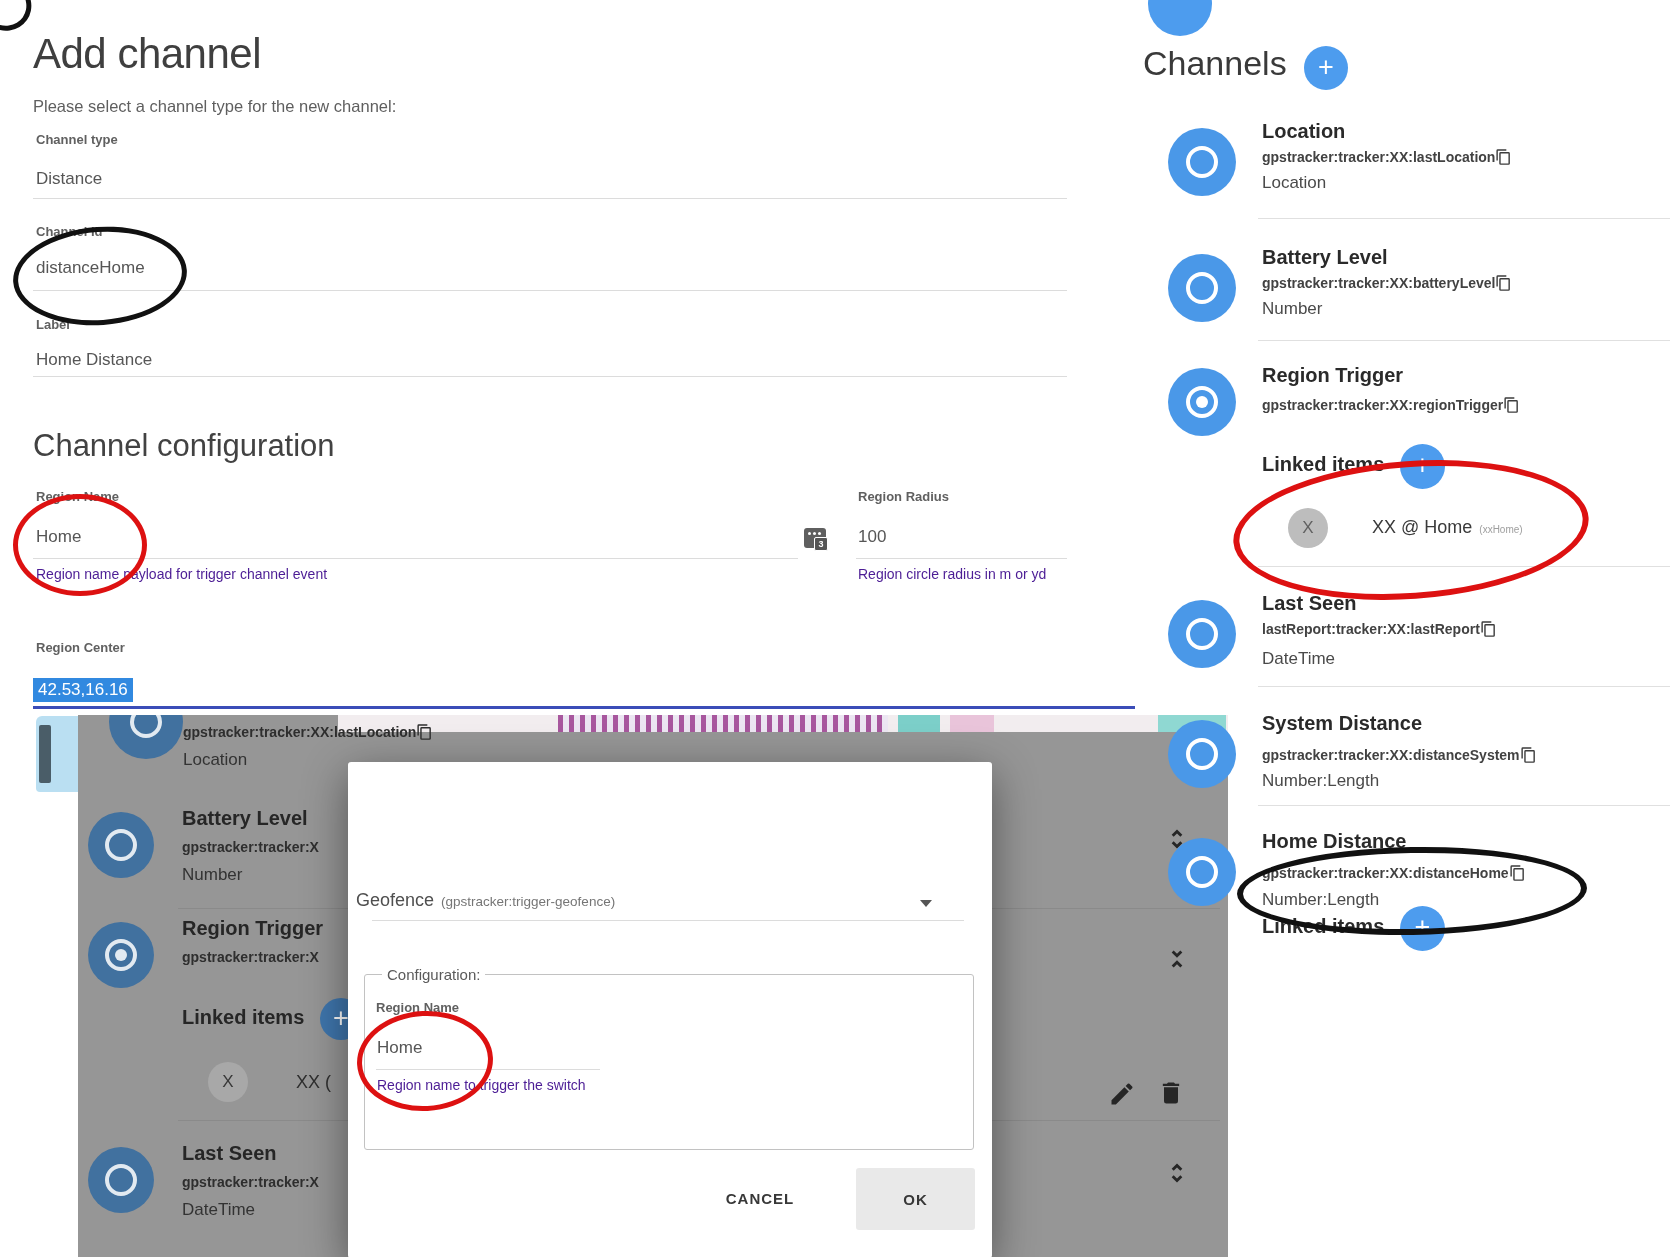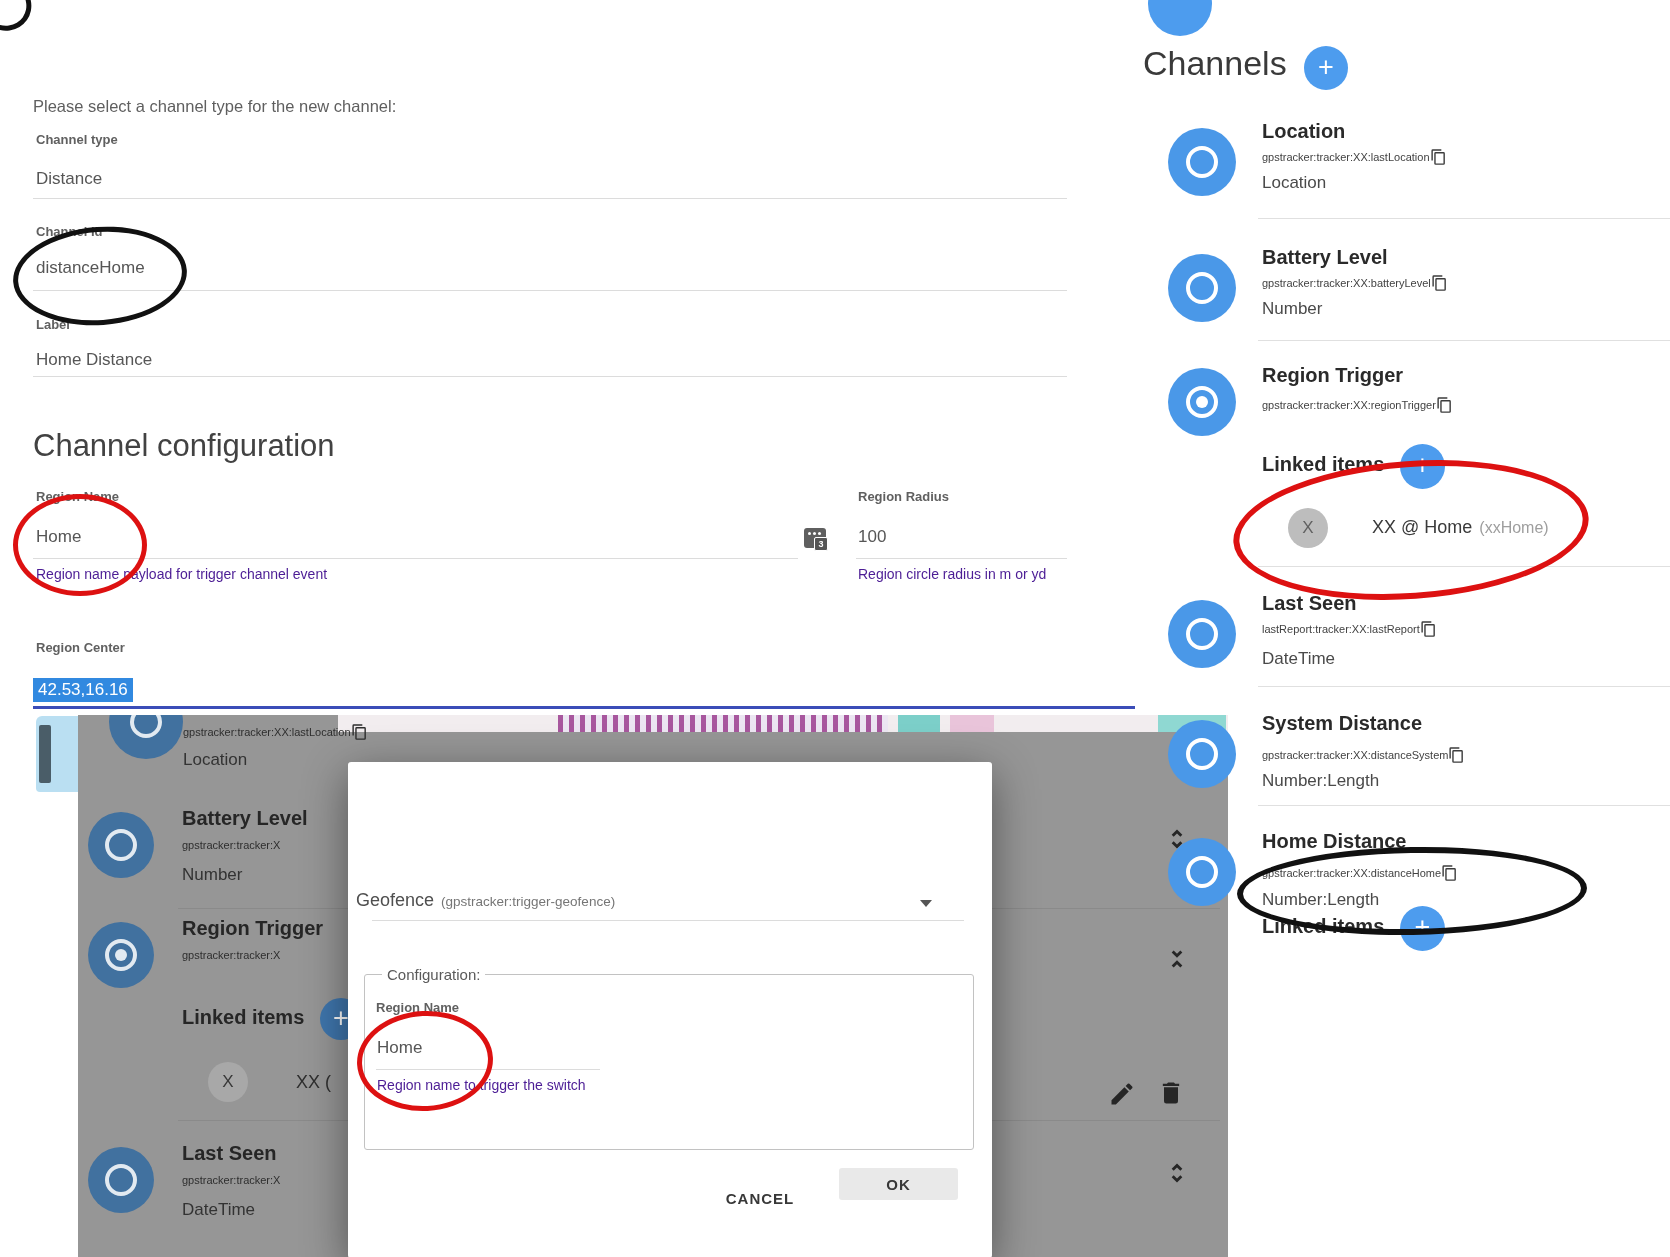--- a/index.html
+++ b/index.html
@@ -17,29 +17,29 @@
   .focusline{height:3px;background:#3b4db8;}
   .selval{background:#3189e0;color:#fff;font-size:17px;padding:2px 5px;}
   
   .panel-h{font-size:34px;font-weight:300;color:#3a3a3a;}
   .chip{border-radius:50%;background:#4a98e8;}
   .chip .ring{position:absolute;left:50%;top:50%;width:24px;height:24px;margin:-16px 0 0 -16px;
               border:4px solid #fff;border-radius:50%;}
   .chip .dot{position:absolute;left:50%;top:50%;width:12px;height:12px;margin:-6px 0 0 -6px;
              background:#fff;border-radius:50%;}
   .ctitle{font-size:20px;font-weight:bold;color:#2a2a2a;}
-  .csub{font-size:11px;color:#424242;display:flex;align-items:center;}
+  .csub{font-size:14px;color:#424242;display:flex;align-items:center;font-weight:bold;}
   .ctype{font-size:17px;color:#4a4a4a;}
   .cdiv{height:1px;background:#e0e0e0;}
   .plusbtn{border-radius:50%;background:#4d9cee;color:#fff;display:flex;align-items:center;justify-content:center;}
   .plusbtn::after{content:"+";font-size:27px;font-weight:300;line-height:1;margin-top:-2px;}
   .avatar{border-radius:50%;background:#bdbdbd;color:#616161;display:flex;align-items:center;
           justify-content:center;font-size:17px;}
   .lname{font-size:18px;color:#3a3a3a;}
-  .lsuffix{font-size:16px;color:#9e9e9e;margin-left:7px;}
+  .lsuffix{font-size:10px;color:#9e9e9e;margin-left:7px;}
   
   #fragment{background:#969696;overflow:hidden;}
   #fragment .ctitle{color:#262626;}
   #fragment .csub{color:#2e2e2e;}
   #fragment .ctype{color:#333;}
   #fragment .chip{background:#41719f;}
   #fragment .chip .ring{border-color:rgba(255,255,255,.85);}
   #fragment .chip .dot{background:rgba(255,255,255,.85);}
   #fragment .cdiv{background:#8a8a8a;}
   #fragment .avatar{background:#a8a8a8;color:#383838;}
@@ -67,20 +67,21 @@
               align-items:center;justify-content:center;border:1px solid #fff;}
   .tri{width:0;height:0;border-left:6px solid transparent;border-right:6px solid transparent;
        border-top:7px solid #555;}
   .icon24 svg{display:block;}
 </style>
 </head>
 <body>
 
 <div id="stage">
 
+  <div class="abs h1" style="left:33px;top:30px;">Add channel</div>
   <div class="abs intro" style="left:33px;top:97px;">Please select a channel type for the new channel:</div>
 
   <div class="abs flabel" style="left:36px;top:132px;">Channel type</div>
   <div class="abs fval" style="left:36px;top:169px;">Distance</div>
   <div class="abs uline" style="left:33px;top:198px;width:1034px;"></div>
 
   <div class="abs flabel" style="left:36px;top:224px;">Channel Id</div>
   <div class="abs fval" style="left:36px;top:258px;">distanceHome</div>
   <div class="abs uline" style="left:33px;top:290px;width:1034px;"></div>
 
@@ -299,21 +300,21 @@
 
     <div class="abs fieldset" style="left:16px;top:212px;width:608px;height:174px;"></div>
     <div class="abs legend" style="left:34px;top:204px;">Configuration:</div>
 
     <div class="abs flabel" style="left:28px;top:238px;">Region Name</div>
     <div class="abs fval" style="left:29px;top:276px;">Home</div>
     <div class="abs uline" style="left:28px;top:307px;width:224px;"></div>
     <div class="abs fhint" style="left:29px;top:315px;">Region name to trigger the switch</div>
 
     <div class="abs btn-flat" style="left:362px;top:418px;width:100px;height:36px;">CANCEL</div>
-    <div class="abs btn-flat btn-raised" style="left:491px;top:406px;width:119px;height:32px;">OK</div>
+    <div class="abs btn-flat btn-raised" style="left:508px;top:406px;width:119px;height:62px;">OK</div>
   </div>
 
   <div class="abs ellipse black-pen" style="left:-24px;top:-22px;width:46px;height:42px;transform:rotate(35deg);"></div>
   <div class="abs ellipse black-pen" style="left:13px;top:227px;width:164px;height:88px;transform:rotate(-4deg);"></div>
   <div class="abs ellipse red-pen" style="left:13px;top:494px;width:124px;height:92px;"></div>
   <div class="abs ellipse red-pen" style="left:357px;top:1011px;width:126px;height:90px;transform:rotate(-3deg);"></div>
   <div class="abs ellipse red-pen" style="left:1233px;top:461px;width:344px;height:126px;border-width:6px;transform:rotate(-4deg);"></div>
   <div class="abs ellipse black-pen" style="left:1237px;top:847px;width:338px;height:76px;border-width:6px;transform:rotate(-1deg);"></div>
 
 </div>

